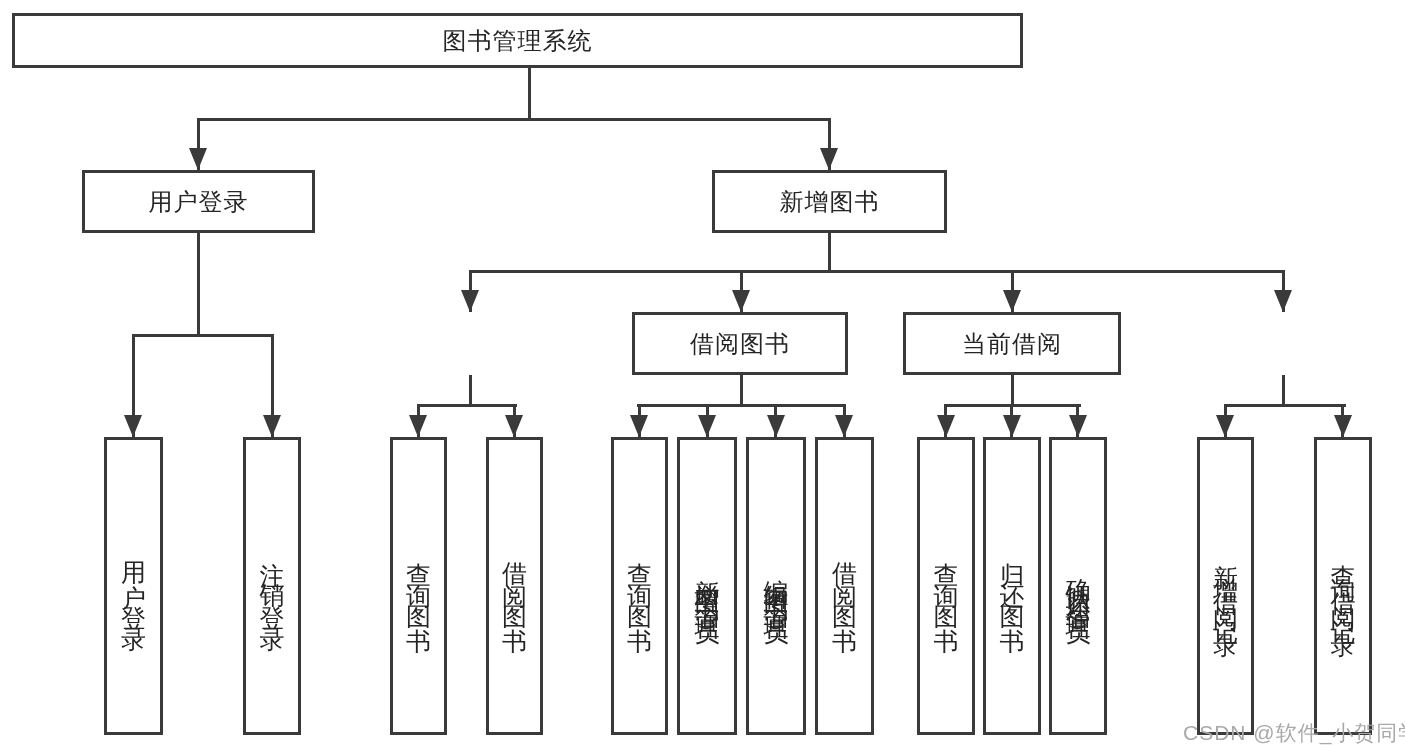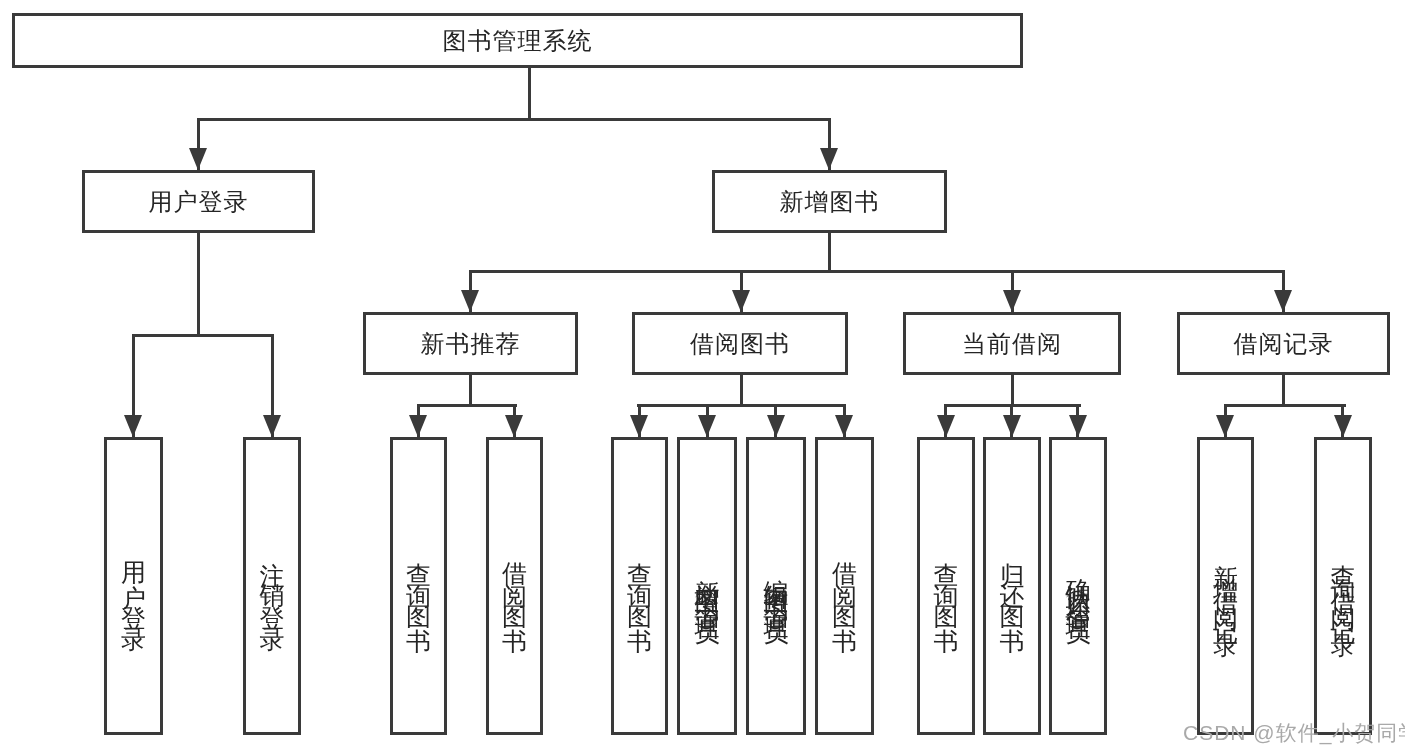--- a/index.html
+++ b/index.html
@@ -69,31 +69,25 @@
   <div class="line" style="left:469px;top:270px;width:816px;height:3px;"></div>
   <div class="line" style="left:469px;top:270px;width:3px;height:42px;"></div>
   <div class="arrow" style="left:461px;top:290px;"></div>
   <div class="line" style="left:740px;top:270px;width:3px;height:42px;"></div>
   <div class="arrow" style="left:732px;top:290px;"></div>
   <div class="line" style="left:1011px;top:270px;width:3px;height:42px;"></div>
   <div class="arrow" style="left:1003px;top:290px;"></div>
   <div class="line" style="left:1282px;top:270px;width:3px;height:42px;"></div>
   <div class="arrow" style="left:1274px;top:290px;"></div>
 
-  <div class="box hbox" style="left:363px;top:312px;width:215px;height:63px;">
-    <span class="lbl">新书推荐</span>
-  </div>
   <div class="box hbox" style="left:632px;top:312px;width:216px;height:63px;">
     <span class="lbl">借阅图书</span>
   </div>
   <div class="box hbox" style="left:903px;top:312px;width:218px;height:63px;">
     <span class="lbl">当前借阅</span>
-  </div>
-  <div class="box hbox" style="left:1177px;top:312px;width:213px;height:63px;">
-    <span class="lbl">借阅记录</span>
   </div>
 
   <div class="line" style="left:469px;top:375px;width:3px;height:32px;"></div>
   <div class="line" style="left:417px;top:404px;width:100px;height:3px;"></div>
   <div class="line" style="left:417px;top:404px;width:3px;height:33px;"></div>
   <div class="arrow" style="left:409px;top:415px;"></div>
   <div class="line" style="left:513px;top:404px;width:3px;height:33px;"></div>
   <div class="arrow" style="left:505px;top:415px;"></div>
 
   <div class="line" style="left:740px;top:375px;width:3px;height:31px;"></div>

